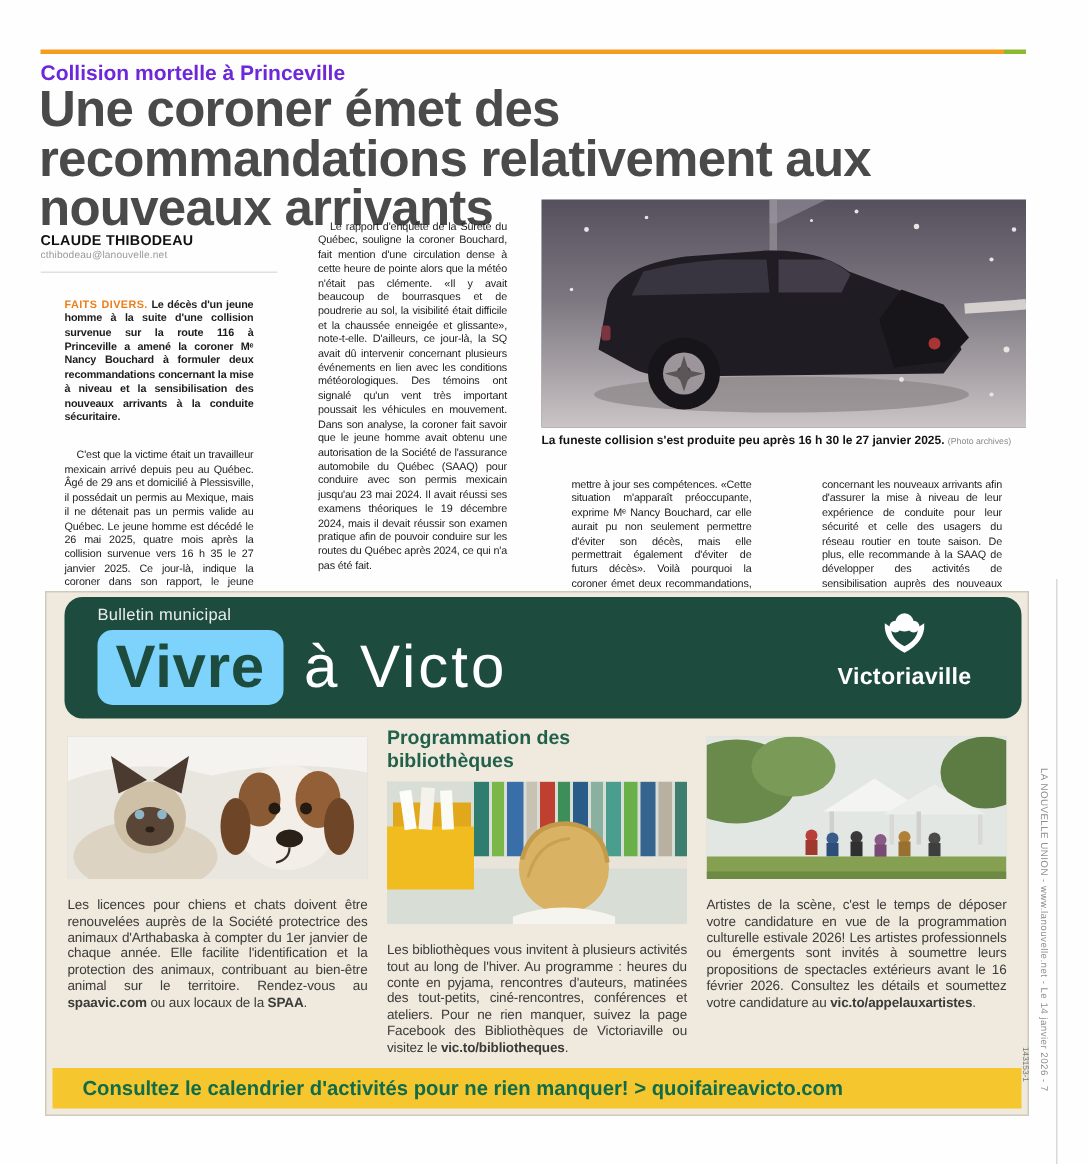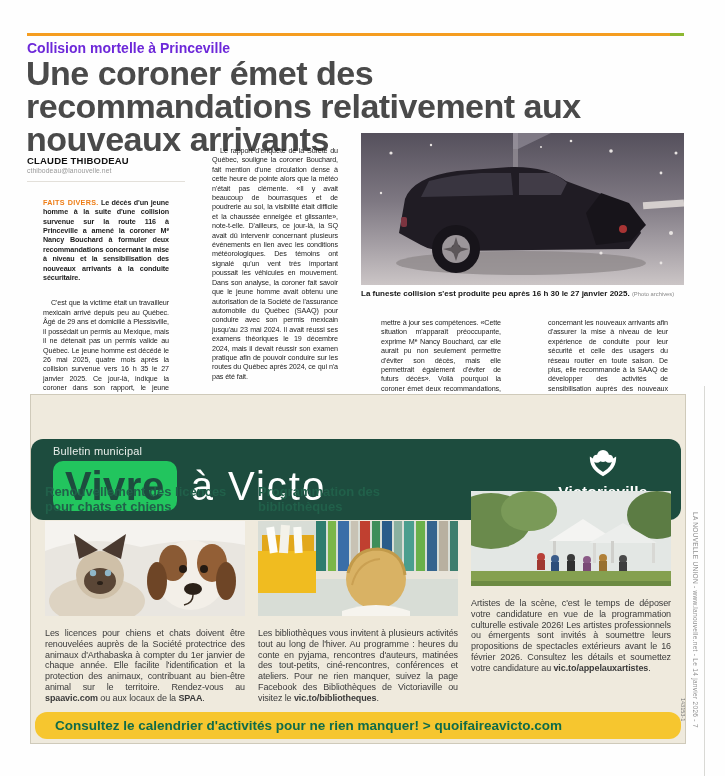--- a/index.html
+++ b/index.html
@@ -34,40 +34,40 @@
   .byl-mail { font-size:6.8px; color:#999; margin-top:1px; letter-spacing:0.1px; }
   .art-photo { position:absolute; left:334px; top:3px; width:323px; height:152px; overflow:hidden; background:#6b666e; }
   .art-photo svg { display:block; }
   .art-caption { position:absolute; left:334px; top:159px; width:323px; font-size:8px; color:#141414; text-align:left; line-height:10px; }
   .cap-bold { font-weight:700; }
   .cap-credit { font-size:5.8px; color:#888; font-weight:400; }
 
   
   .ad { position:absolute; left:30px; top:394px; width:656px; height:350px;
     background:#efeadd; border:1px solid #cfcaba; box-sizing:border-box; }
-  .ad-header { position:absolute; left:0; top:3px; right:4px; height:81px; border-radius:12px; background:#1d4c3e;margin-top:41px; }
+  .ad-header { position:absolute; left:12px; top:3px; right:4px; height:81px; border-radius:12px; background:#1d4c3e; }
   .ad-tagline { position:absolute; left:22px; top:6px; font-size:11px; color:#e9eeea; letter-spacing:0.2px; }
   .ad-titlerow { position:absolute; left:22px; top:22px; display:flex; align-items:center; }
-  .vivre-box { background:#22c55e; color:#1d4c3e; font-size:40px; font-weight:700; line-height:48px;
+  .vivre-box { background:#7dd3fc; color:#1d4c3e; font-size:40px; font-weight:700; line-height:48px;
     padding:1px 12px; border-radius:10px; letter-spacing:0.5px; }
   .victo-rest { color:#ffffff; font-size:40px; font-weight:400; margin-left:14px; letter-spacing:2px; line-height:48px;text-align:center; }
   .ad-logo { position:absolute; right:16px; top:9px; width:124px; text-align:center; color:#fff; }
   .ad-logo svg { display:inline-block; }
   .ad-brand { font-size:15.5px; font-weight:700; letter-spacing:0.2px; margin-top:1px; }
 
   .ad-col { position:absolute; top:90px; width:200px; }
   .ad-col-1 { left:14px; } .ad-col-2 { left:227px; } .ad-col-3 { left:440px; }
   .ad-heading { font-size:13px; line-height:14.5px; font-weight:700; color:#21604a; height:30px; }
   .ad-photo { margin-top:6px; width:200px; height:95px; overflow:hidden; background:#dcdcd6; }
   .ad-photo svg { display:block; }
   .ad-body { margin-top:12px; font-size:9px; line-height:10.8px; color:#3b3b3b; text-align:justify; letter-spacing:-0.1px; }
   .adb-b { font-weight:700; }
 
   .ad-footerbar { position:absolute; left:4px; right:4px; bottom:4px; height:27px; background:#f6c62f;
-    color:#0f6b49; font-weight:700; font-size:13.5px; line-height:27px; padding-left:20px; box-sizing:border-box;border-radius:12px; }
+    color:#0f6b49; font-weight:700; font-size:13.5px; line-height:27px; padding-left:20px; box-sizing:border-box; }
 
   
   .edge-vert { position:absolute; left:692px; top:512px; writing-mode:vertical-rl; font-size:6.5px;
     color:#8f8f8f; letter-spacing:0.3px; }
   .ad-code { position:absolute; left:680px; top:698px; writing-mode:vertical-rl; font-size:5.5px; color:#777; }
 </style>
 </head>
 <body>
 
 <div class="sheet">
@@ -156,21 +156,20 @@
             <circle cx="13.5" cy="11.5" r="4.2"></circle>
             <circle cx="26.5" cy="11.5" r="4.2"></circle>
             <path d="M6,9 Q5,22 20,30 Q35,22 34,9 L29.5,12 Q30,20 20,25.5 Q10,20 10.5,12 Z"></path>
           </g>
         </svg>
         <div class="ad-brand">Victoriaville</div>
       </div>
     </div>
 
     <div class="ad-col ad-col-1">
-      <div class="ad-heading">Renouvellement des licences pour chats et chiens</div>
       <div class="ad-photo">
         <svg viewBox="0 0 200 95" width="200" height="95" preserveAspectRatio="none">
           <rect width="200" height="95" fill="#e9e6e0"></rect>
           <path d="M0,0 L200,0 L200,24 Q150,14 96,26 Q44,12 0,30 Z" fill="#f5f3ef"></path>
           <ellipse cx="52" cy="80" rx="48" ry="24" fill="#ddd3c2"></ellipse>
           <circle cx="55" cy="54" r="24" fill="#cfc0a8"></circle>
           <polygon points="34,38 29,13 53,29" fill="#4a3a30"></polygon>
           <polygon points="76,38 81,13 57,29" fill="#4a3a30"></polygon>
           <ellipse cx="55" cy="60" rx="16" ry="13" fill="#5a4636"></ellipse>
           <circle cx="48" cy="52" r="3.2" fill="#8fb6c8"></circle>

